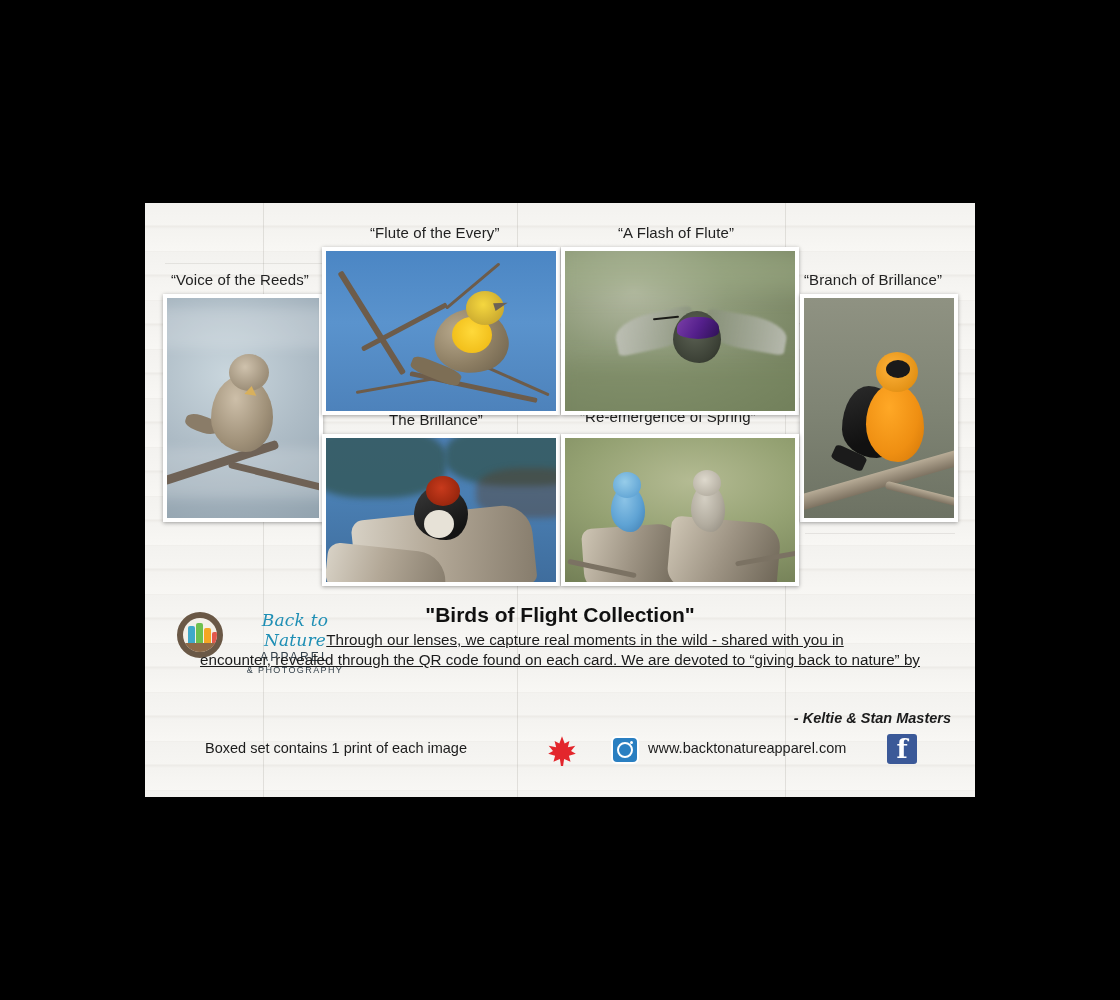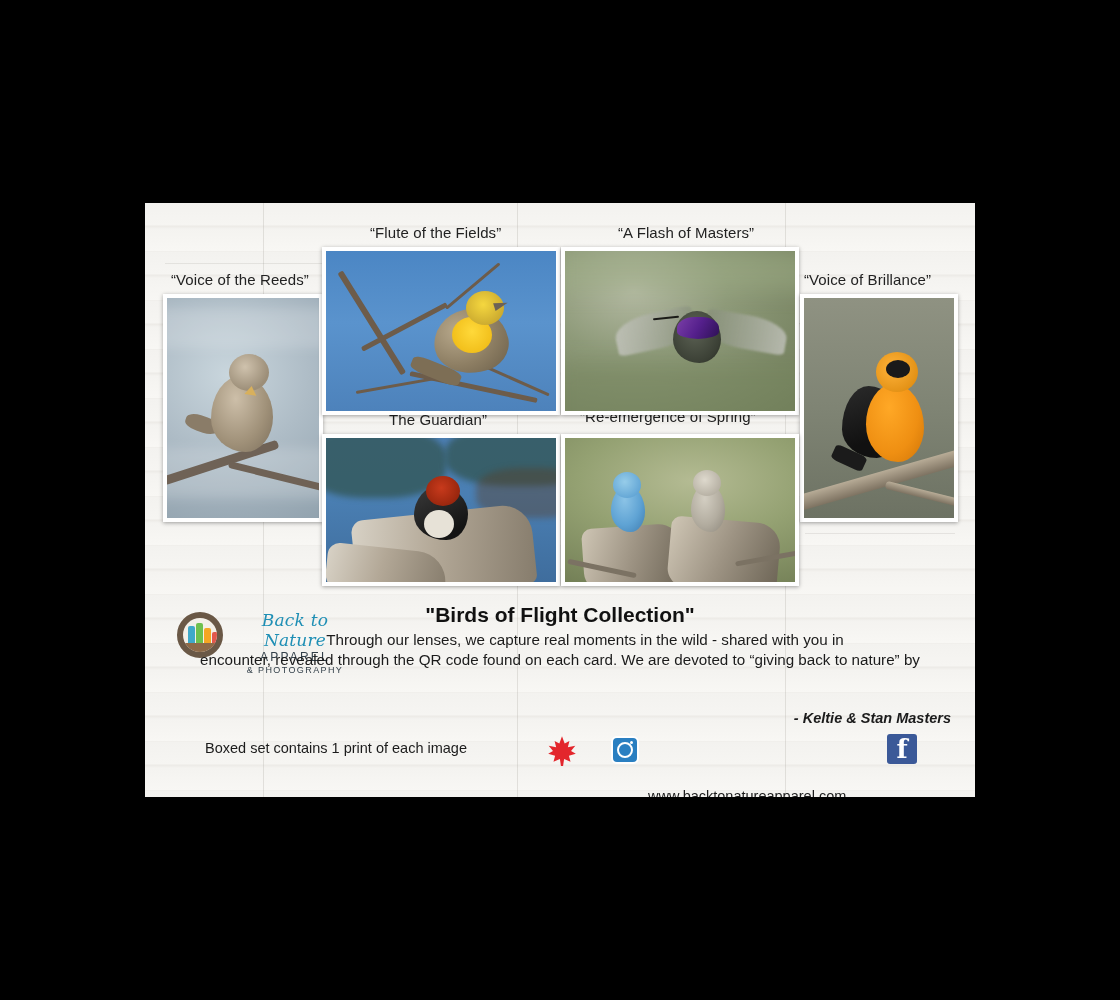--- a/index.html
+++ b/index.html
@@ -321,20 +321,21 @@
 
   #blurb {
     position: absolute;
     left: 33px;
     top: 38px;
     width: 764px;
     font-size: 15.2px;
     line-height: 20px;
     color: #1b1b1b;
     text-align: center;
+    text-decoration: underline;
   }
   #blurb .l1 { display: block; padding-left: 50px; }
   #blurb .l2 { display: block; padding-left: 10px; }
   #blurb .l3 { display: block; }
   #blurb .l4 { display: block; text-align: left; }
   #blurb .l5 { display: block; text-align: left; }
 
   #signature {
     position: absolute;
     right: 24px;
@@ -456,21 +457,20 @@
     background: #ffffff;
     border-radius: 50%;
   }
 
   #website {
     position: absolute;
     left: 503px;
     top: 8px;
     font-size: 14.5px;
     color: #1b1b1b;
-    margin-top: 48px;
   }
 
   .fb-icon {
     position: absolute;
     left: 742px;
     top: 2px;
     width: 30px;
     height: 30px;
     background: #3b5998;
     border-radius: 3px;
@@ -492,27 +492,27 @@
     <div class="plank-seam" style="left:118px;"></div>
     <div class="plank-seam" style="left:372px;"></div>
     <div class="plank-seam" style="left:640px;"></div>
     <div class="grain" style="left:20px; top:60px; width:260px;"></div>
     <div class="grain" style="left:560px; top:120px; width:240px;"></div>
     <div class="grain" style="left:40px; top:300px; width:180px;"></div>
     <div class="grain" style="left:660px; top:330px; width:150px;"></div>
 
     <div class="caption" style="left:26px; top:68px;">“Voice of the Reeds”</div>
 
-    <div class="caption" style="left:225px; top:21px;">“Flute of the Fields”</div>
-
-    <div class="caption" style="left:473px; top:21px;">“A Flash of Masters”</div>
-
-    <div class="caption" style="left:659px; top:68px;">“Voice of Brillance”</div>
-
-    <div class="caption" style="left:244px; top:208px;">The Guardian”</div>
+    <div class="caption" style="left:225px; top:21px;">“Flute of the Every”</div>
+
+    <div class="caption" style="left:473px; top:21px;">“A Flash of Flute”</div>
+
+    <div class="caption" style="left:659px; top:68px;">“Branch of Brillance”</div>
+
+    <div class="caption" style="left:244px; top:208px;">The Brillance”</div>
 
     <div class="caption" style="left:435px; top:205px;">“Re-emergence of Spring”</div>
 
     <div class="tile" style="left:18px; top:91px; width:160px; height:228px;">
       <div class="inner art-reeds">
         <div class="blurstreak" style="left:-10px; top:10px; width:180px; height:40px;"></div>
         <div class="blurstreak" style="left:-10px; top:150px; width:180px; height:50px;"></div>
         <div class="branch" style="left:-6px; top:160px; width:120px; height:9px; transform:rotate(-18deg);"></div>
         <div class="branch" style="left:60px; top:176px; width:110px; height:7px; transform:rotate(14deg);"></div>
         <div class="bird-tail" style="left:18px; top:118px; width:34px; height:16px;"></div>

